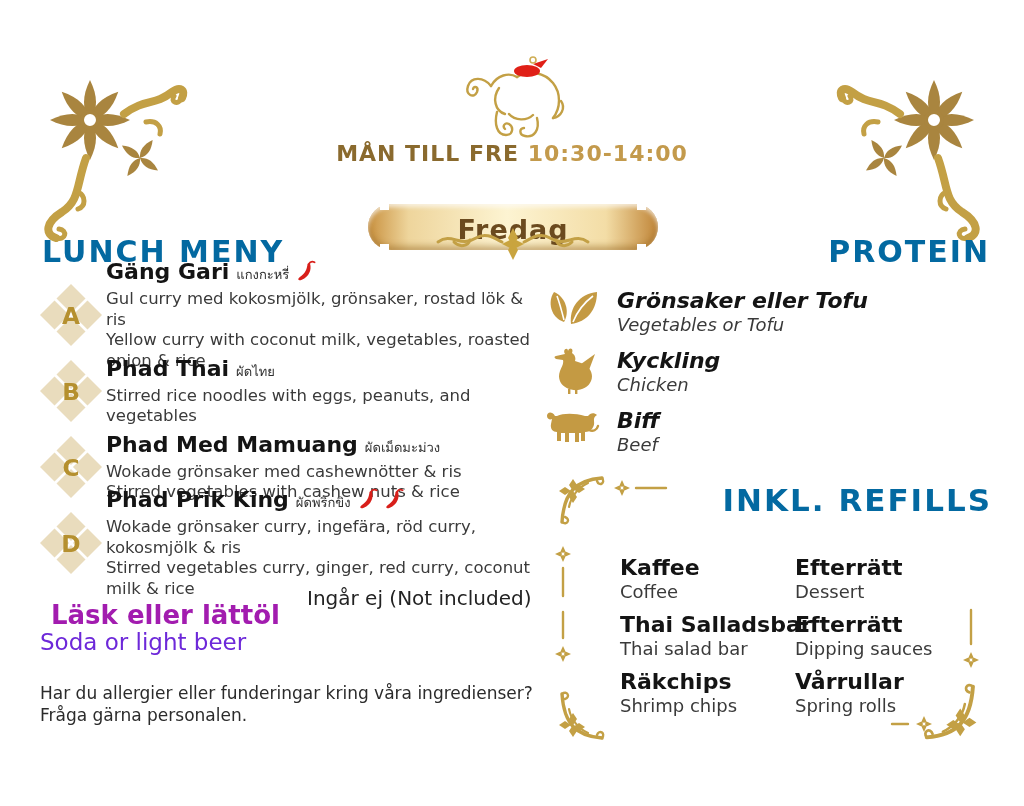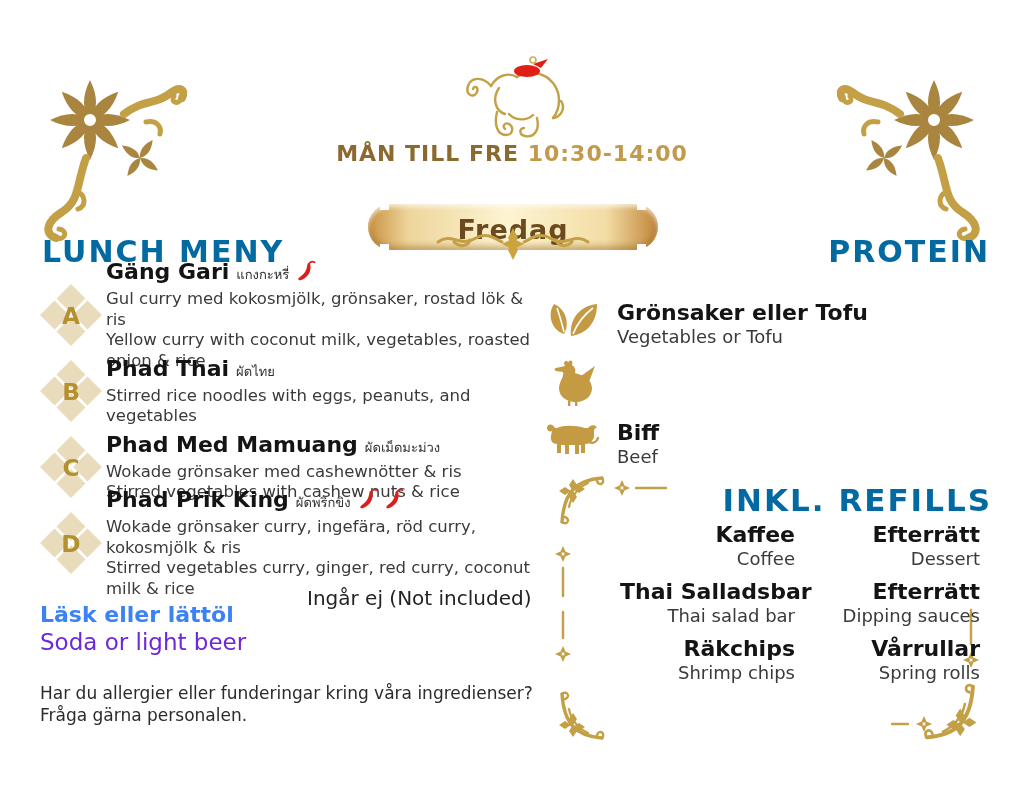--- a/index.html
+++ b/index.html
@@ -35,33 +35,33 @@
   .menu-item{display:flex;align-items:center;margin-bottom:9px;height:67px;}
   .badge{width:62px;height:62px;flex:0 0 62px;margin-right:4px;}
   .badge text{font-weight:bold;fill:#b5902f;font-size:24px;font-family:"DejaVu Sans",sans-serif;}
   .mi-title{font-size:22px;line-height:28px;white-space:nowrap;}
   .mi-name{font-weight:bold;color:#141414;}
   .mi-thai{font-weight:normal;color:#2f2f2f;font-size:13px;}
   .chili{display:inline-block;width:17px;height:24px;vertical-align:-4px;margin-left:2px;transform:rotate(8deg);}
   .mi-desc{font-size:16.5px;line-height:20.5px;color:#3a3a3a;}
   
   #drink{left:40px;top:600px;}
-  #drink .dname{font-size:22px;font-weight:bold;color:#3b82f6;line-height:30px;}
+  #drink .dname{font-size:26px;font-weight:bold;color:#a21caf;line-height:30px;margin-left:11px;}
   #drink .dsub{font-size:23px;color:#6d28d9;line-height:24px;}
   #drink-note{left:307px;top:586px;font-size:20px;color:#232323;}
   #allergy{left:40px;top:682px;font-size:17px;line-height:22px;color:#2b2b2b;}
   
-  #protein-list{left:545px;top:300px;width:440px;}
+  #protein-list{left:545px;top:288px;width:440px;font-style:italic;}
   .protein-row{display:flex;align-items:flex-start;height:60px;}
   .picon{width:56px;flex:0 0 56px;margin-right:16px;display:flex;justify-content:center;}
   .pname{font-size:22px;font-weight:bold;color:#141414;line-height:26px;}
   .psub{font-size:18px;color:#3a3a3a;line-height:22px;}
   
-  #refills-grid{left:620px;top:522px;display:grid;grid-auto-flow:column;
-    grid-template-rows:repeat(3,57px);grid-template-columns:175px 185px;text-align:right;}
+  #refills-grid{left:620px;top:555px;display:grid;grid-auto-flow:column;
+    grid-template-rows:repeat(3,57px);grid-template-columns:175px 185px;}
   .rname{font-size:22px;font-weight:bold;color:#141414;line-height:26px;white-space:nowrap;}
   .rsub{font-size:18px;color:#3a3a3a;line-height:22px;white-space:nowrap;}
   .gold-stroke{stroke:#c3a045;fill:none;stroke-linecap:round;}
 </style>
 </head>
 <body>
 
 <svg width="0" height="0" style="position:absolute">
   <defs>
     <symbol id="sym-flourish" viewBox="0 0 50 52">
@@ -311,20 +311,24 @@
 
   <div class="protein-row">
     <span class="picon">
       <svg width="44" height="46" viewBox="0 0 44 46">
         <path d="M14,6 C11,1 17,-1 17,3 C18,-1 23,0 21,5 C24,7 25,10 24,13 L30,15 C39,18 43,26 40,33 C37,41 26,44 18,41 C10,38 6,31 9,23 C10.5,19 13,16 12,12 L5,11 C3,10 3,8.6 5,8 Z" fill="#c49a43"></path>
         <path d="M30,16 L44,6 L38,22 Z" fill="#c49a43"></path>
         <rect x="17" y="41" width="2.4" height="5" fill="#c49a43"></rect>
         <rect x="24" y="41" width="2.4" height="5" fill="#c49a43"></rect>
       </svg>
     </span>
+    <div>
+      <div class="pname">Kyckling</div>
+      <div class="psub">Chicken</div>
+    </div>
   </div>
 
   <div class="protein-row">
     <span class="picon">
       <svg width="56" height="38" viewBox="0 0 56 38">
         <path d="M10,8 C7,3 2,4 2,8 C2,11 5,12 7,11 L6,16 C5,21 8,24 12,24 L12,33 L16,33 L16,25 L36,25 L36,33 L40,33 L40,24 C46,24 50,19 49,13 C48.5,10 50,8 52,7 C49,4 45,5 43,8 L40,8 C30,5 18,5 12,8 Z" fill="#c49a43"></path>
         <path d="M44,22 C48,24 52,22 53,18" stroke="#c49a43" stroke-width="2.4" fill="none" stroke-linecap="round"></path>
         <rect x="20" y="24" width="4" height="10" fill="#c49a43"></rect>
         <rect x="30" y="24" width="4" height="10" fill="#c49a43"></rect>
       </svg>

